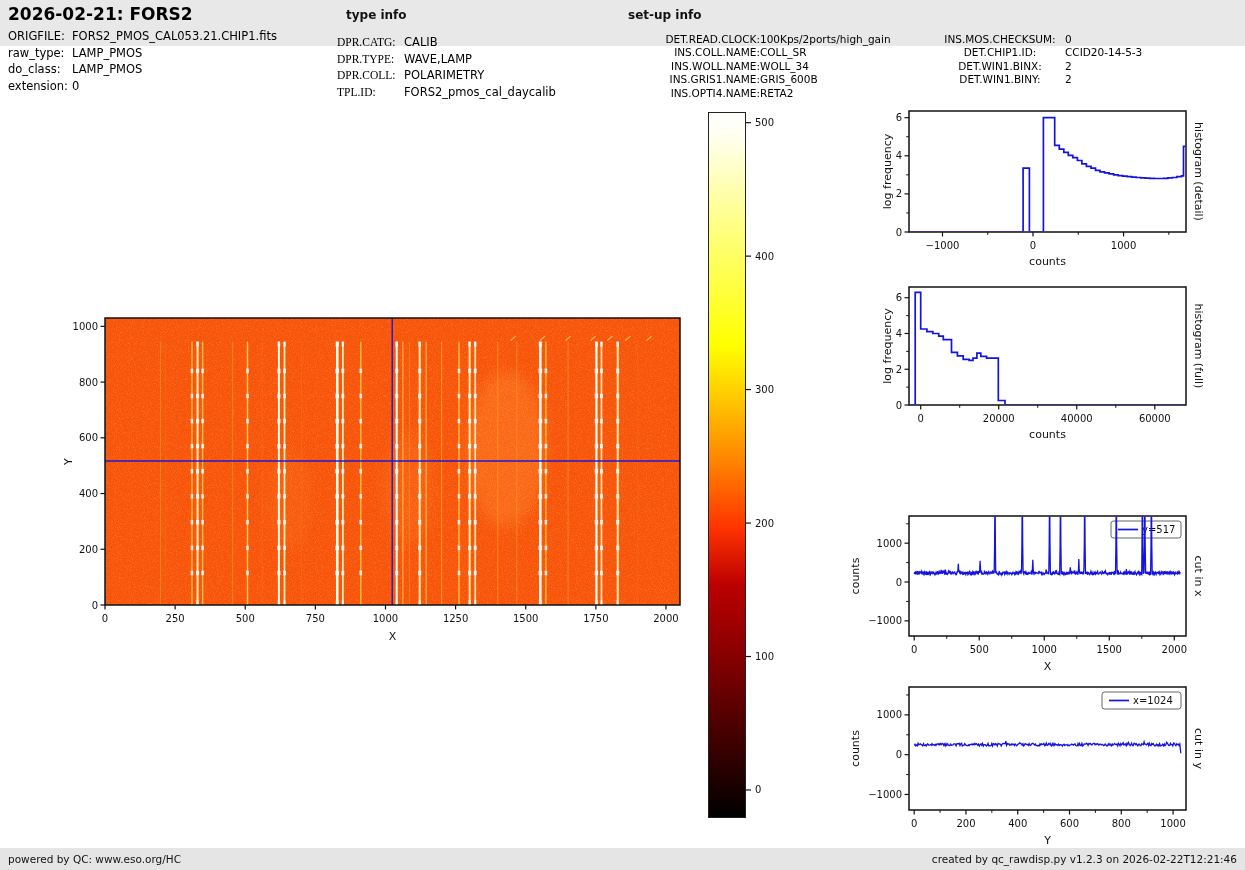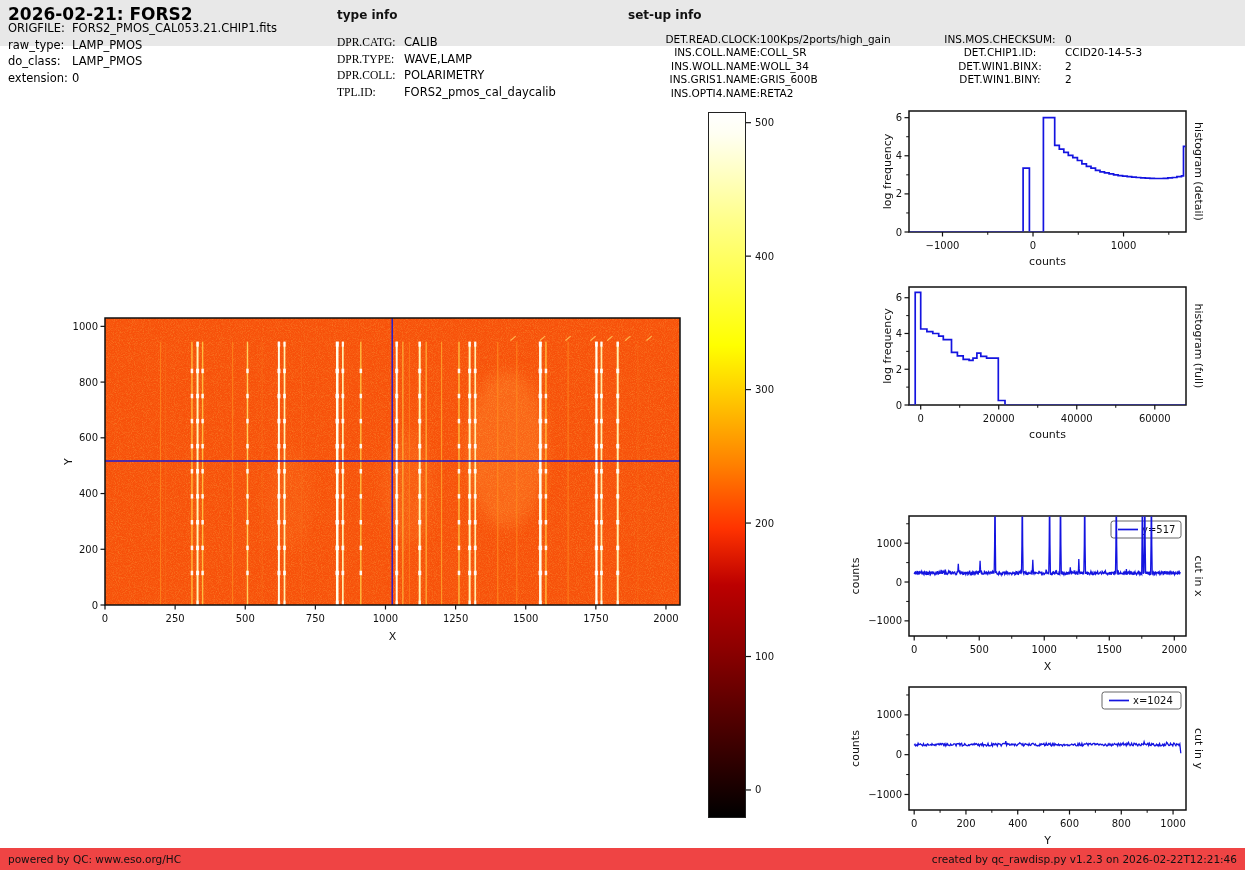--- a/index.html
+++ b/index.html
@@ -1,34 +1,34 @@
 <!DOCTYPE html>
 <html><head>
 <meta charset="utf-8">
 <style>
   html,body{margin:0;padding:0;background:#fff;}
   .page{position:relative;width:1245px;height:870px;background:#ffffff;
         font-family:"DejaVu Sans",sans-serif;color:#000;overflow:hidden;}
   .topbar{position:absolute;left:0;top:0;width:100%;height:46px;background:#e8e8e8;font-weight:bold;}
   .title{position:absolute;left:8px;top:4px;font-size:17px;color:#000;}
   .colhead{position:absolute;top:8px;font-size:12px;color:#111;}
-  #type-head{left:337px;text-align:right;}
+  #type-head{left:346px;text-align:right;}
   #setup-head{left:628px;}
   .info{position:absolute;font-size:11.5px;line-height:16.5px;color:#000;}
   .info.small{font-size:10.5px;line-height:13.4px;}
-  #file-info{left:8px;top:20px;}
+  #file-info{left:8px;top:28px;}
   #type-info{left:337px;top:34px;}
   #setup-left{left:628px;top:33px;text-align:right;}
   #setup-right{left:935px;top:33px;}
   .irow{display:flex;white-space:pre;}
   #file-info  .ilab{width:64px;}
   #type-info  .ilab{width:67px;font-family:Liberation Serif, serif;}
   #setup-left .ilab{width:132px;}
   #setup-right .ilab{width:130px;text-align:center;}
-  .footer{position:absolute;left:0;bottom:0;width:100%;height:22px;background:#ef4444;
+  .footer{position:absolute;left:0;bottom:0;width:100%;height:22px;background:#e5e5e5;
           display:flex;justify-content:space-between;align-items:center;
           padding:0 8px;box-sizing:border-box;font-size:10.5px;color:#111;}
   #colorbar{position:absolute;left:708px;top:112px;width:38px;height:706px;
             box-sizing:border-box;border:1px solid #222;
             background:linear-gradient(to top,
               #000000 0%, #300000 8%, #5e0000 16%, #8d0000 24%, #bc0000 33%,
               #ff3300 41%, #ff8000 50%, #ffcc00 60%, #ffff00 67%,
               #ffff40 75%, #ffff8c 85%, #fffff2 97%, #ffffff 100%);}
   #image-svg{position:absolute;left:105px;top:318px;width:575px;height:287px;}
   #overlay{position:absolute;left:0;top:0;width:1245px;height:870px;pointer-events:none;}

